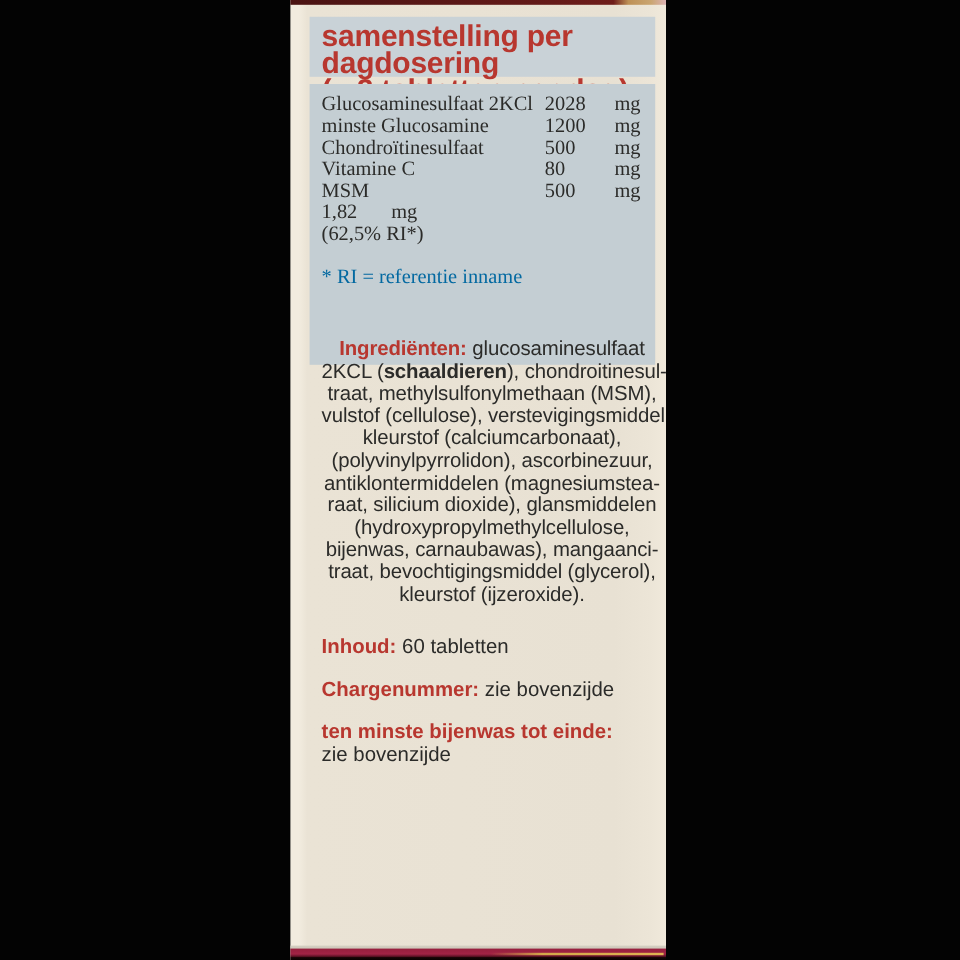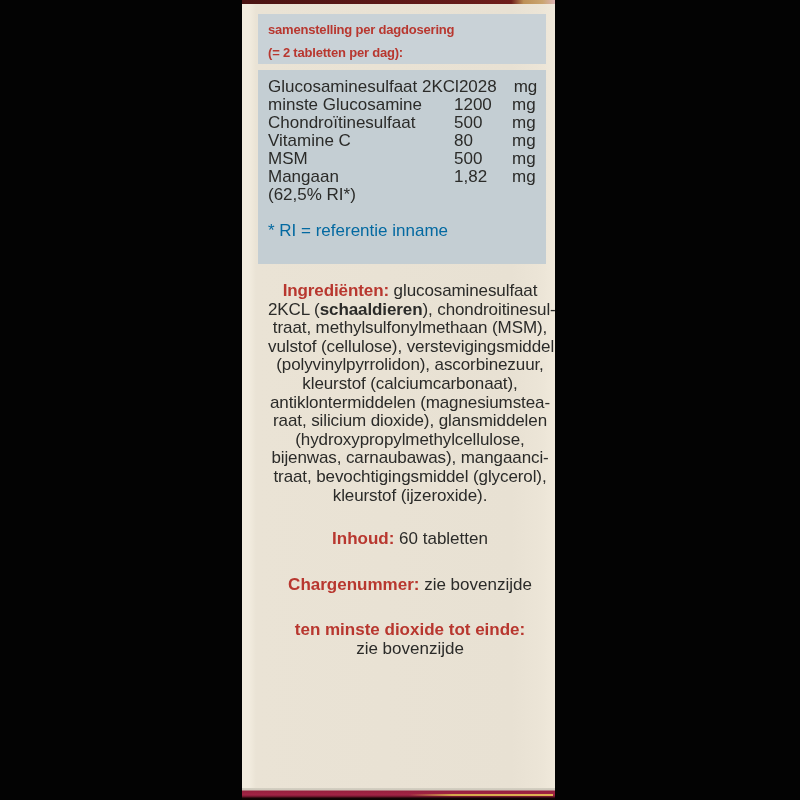--- a/index.html
+++ b/index.html
@@ -23,41 +23,41 @@
   .bottom-gold{
     position:absolute;right:2px;width:46%;bottom:4px;height:2px;
     background:linear-gradient(90deg,rgba(212,168,75,0),#d4a84b 30%,#e0b253 100%);
   }
   .blue-block{
     position:absolute;left:16px;width:288px;
     background:#c6cfd4;
   }
   .heading-block{top:14px;height:50px;padding:5px 8px 0 10px;box-sizing:border-box;background:#c9d2d7;}
   .heading-line{
-    color:#b8372f;font-weight:bold;font-size:13px;line-height:22.5px;letter-spacing:-0.2px;
+    color:#b8372f;font-weight:bold;font-size:25px;line-height:22.5px;letter-spacing:-0.2px;
   }
-  .table-block{top:70px;height:194px;padding:8px 8px 0 10px;box-sizing:border-box;background:#c4ced3;}
+  .table-block{top:70px;height:234px;padding:8px 8px 0 10px;box-sizing:border-box;background:#c4ced3;font-family:Liberation Serif, serif;}
   .comp-row{display:flex;font-size:17px;line-height:18px;color:#2b2b29;}
   .comp-name{flex:1;white-space:nowrap;}
   .comp-amount{width:52px;text-align:left;white-space:nowrap;}
   .comp-unit{width:26px;margin-left:6px;text-align:left;}
   .footnote{margin-top:18px;font-size:17px;line-height:18px;color:#0369a1;}
   .ingredients{
     position:absolute;left:26px;top:282px;width:284px;
     font-size:17px;line-height:18.6px;color:#2b2b29;letter-spacing:-0.1px;
   }
   .ing-line{white-space:nowrap;text-align:center;}
   .red-bold{color:#b8372f;font-weight:bold;}
   .bold{font-weight:bold;}
   .info{
     position:absolute;left:26px;top:530px;width:284px;
     font-size:17px;line-height:18.6px;color:#2b2b29;
   }
-  .info-line{white-space:nowrap;text-align:center;}
-  .info-line + .info-line{margin-top:27px;}
+  .info-line{white-space:nowrap;}
+  .info-line + .info-line{margin-top:17px;}
   .info-line.no-gap{margin-top:0;}
 </style>
 </head>
 <body>
 
 <div class="box">
   <div class="top-strip"></div>
 
   <div class="blue-block heading-block">
     <div class="heading-line">samenstelling per dagdosering</div>
@@ -85,50 +85,49 @@
           <span class="comp-name">Vitamine C</span>
           <span class="comp-amount">80</span>
           <span class="comp-unit">mg</span>
         </div>
         <div class="comp-row">
           <span class="comp-name">MSM</span>
           <span class="comp-amount">500</span>
           <span class="comp-unit">mg</span>
         </div>
         <div class="comp-row">
-          <span class="comp-name">Mangaan</span>
           <span class="comp-amount">1,82</span>
           <span class="comp-unit">mg</span>
         </div>
         <div class="comp-row">
           <span class="comp-name">(62,5% RI*)</span>
           <span class="comp-amount"></span>
           <span class="comp-unit"></span>
         </div>
       </div>
     <div class="footnote">* RI = referentie inname</div>
   </div>
 
   <div class="ingredients" id="ingredient-lines">
       <div class="ing-line"><span class="red-bold">Ingrediënten:</span><span> glucosaminesulfaat</span></div>
       <div class="ing-line"><span>2KCL (</span><span class="bold">schaaldieren</span><span>), chondroitinesul-</span></div>
       <div class="ing-line"><span>traat, methylsulfonylmethaan (MSM),</span></div>
       <div class="ing-line"><span>vulstof (cellulose), verstevigingsmiddel</span></div>
+      <div class="ing-line"><span>kleurstof (calciumcarbonaat),</span></div>
       <div class="ing-line"><span>(polyvinylpyrrolidon), ascorbinezuur,</span></div>
-      <div class="ing-line"><span>kleurstof (calciumcarbonaat),</span></div>
       <div class="ing-line"><span>antiklontermiddelen (magnesiumstea-</span></div>
       <div class="ing-line"><span>raat, silicium dioxide), glansmiddelen</span></div>
       <div class="ing-line"><span>(hydroxypropylmethylcellulose,</span></div>
       <div class="ing-line"><span>bijenwas, carnaubawas), mangaanci-</span></div>
       <div class="ing-line"><span>traat, bevochtigingsmiddel (glycerol),</span></div>
       <div class="ing-line"><span>kleurstof (ijzeroxide).</span></div>
     </div>
 
   <div class="info" id="info-lines">
       <div class="info-line"><span class="red-bold">Inhoud:</span><span> 60 tabletten</span></div>
       <div class="info-line"><span class="red-bold">Chargenummer:</span><span> zie bovenzijde</span></div>
-      <div class="info-line"><span class="red-bold">ten minste dioxide tot einde:</span></div>
+      <div class="info-line"><span class="red-bold">ten minste bijenwas tot einde:</span></div>
       <div class="info-line no-gap"><span>zie bovenzijde</span></div>
     </div>
 
   <div class="bottom-edge"></div>
   <div class="bottom-gold"></div>
 </div>
 
 </body></html>

